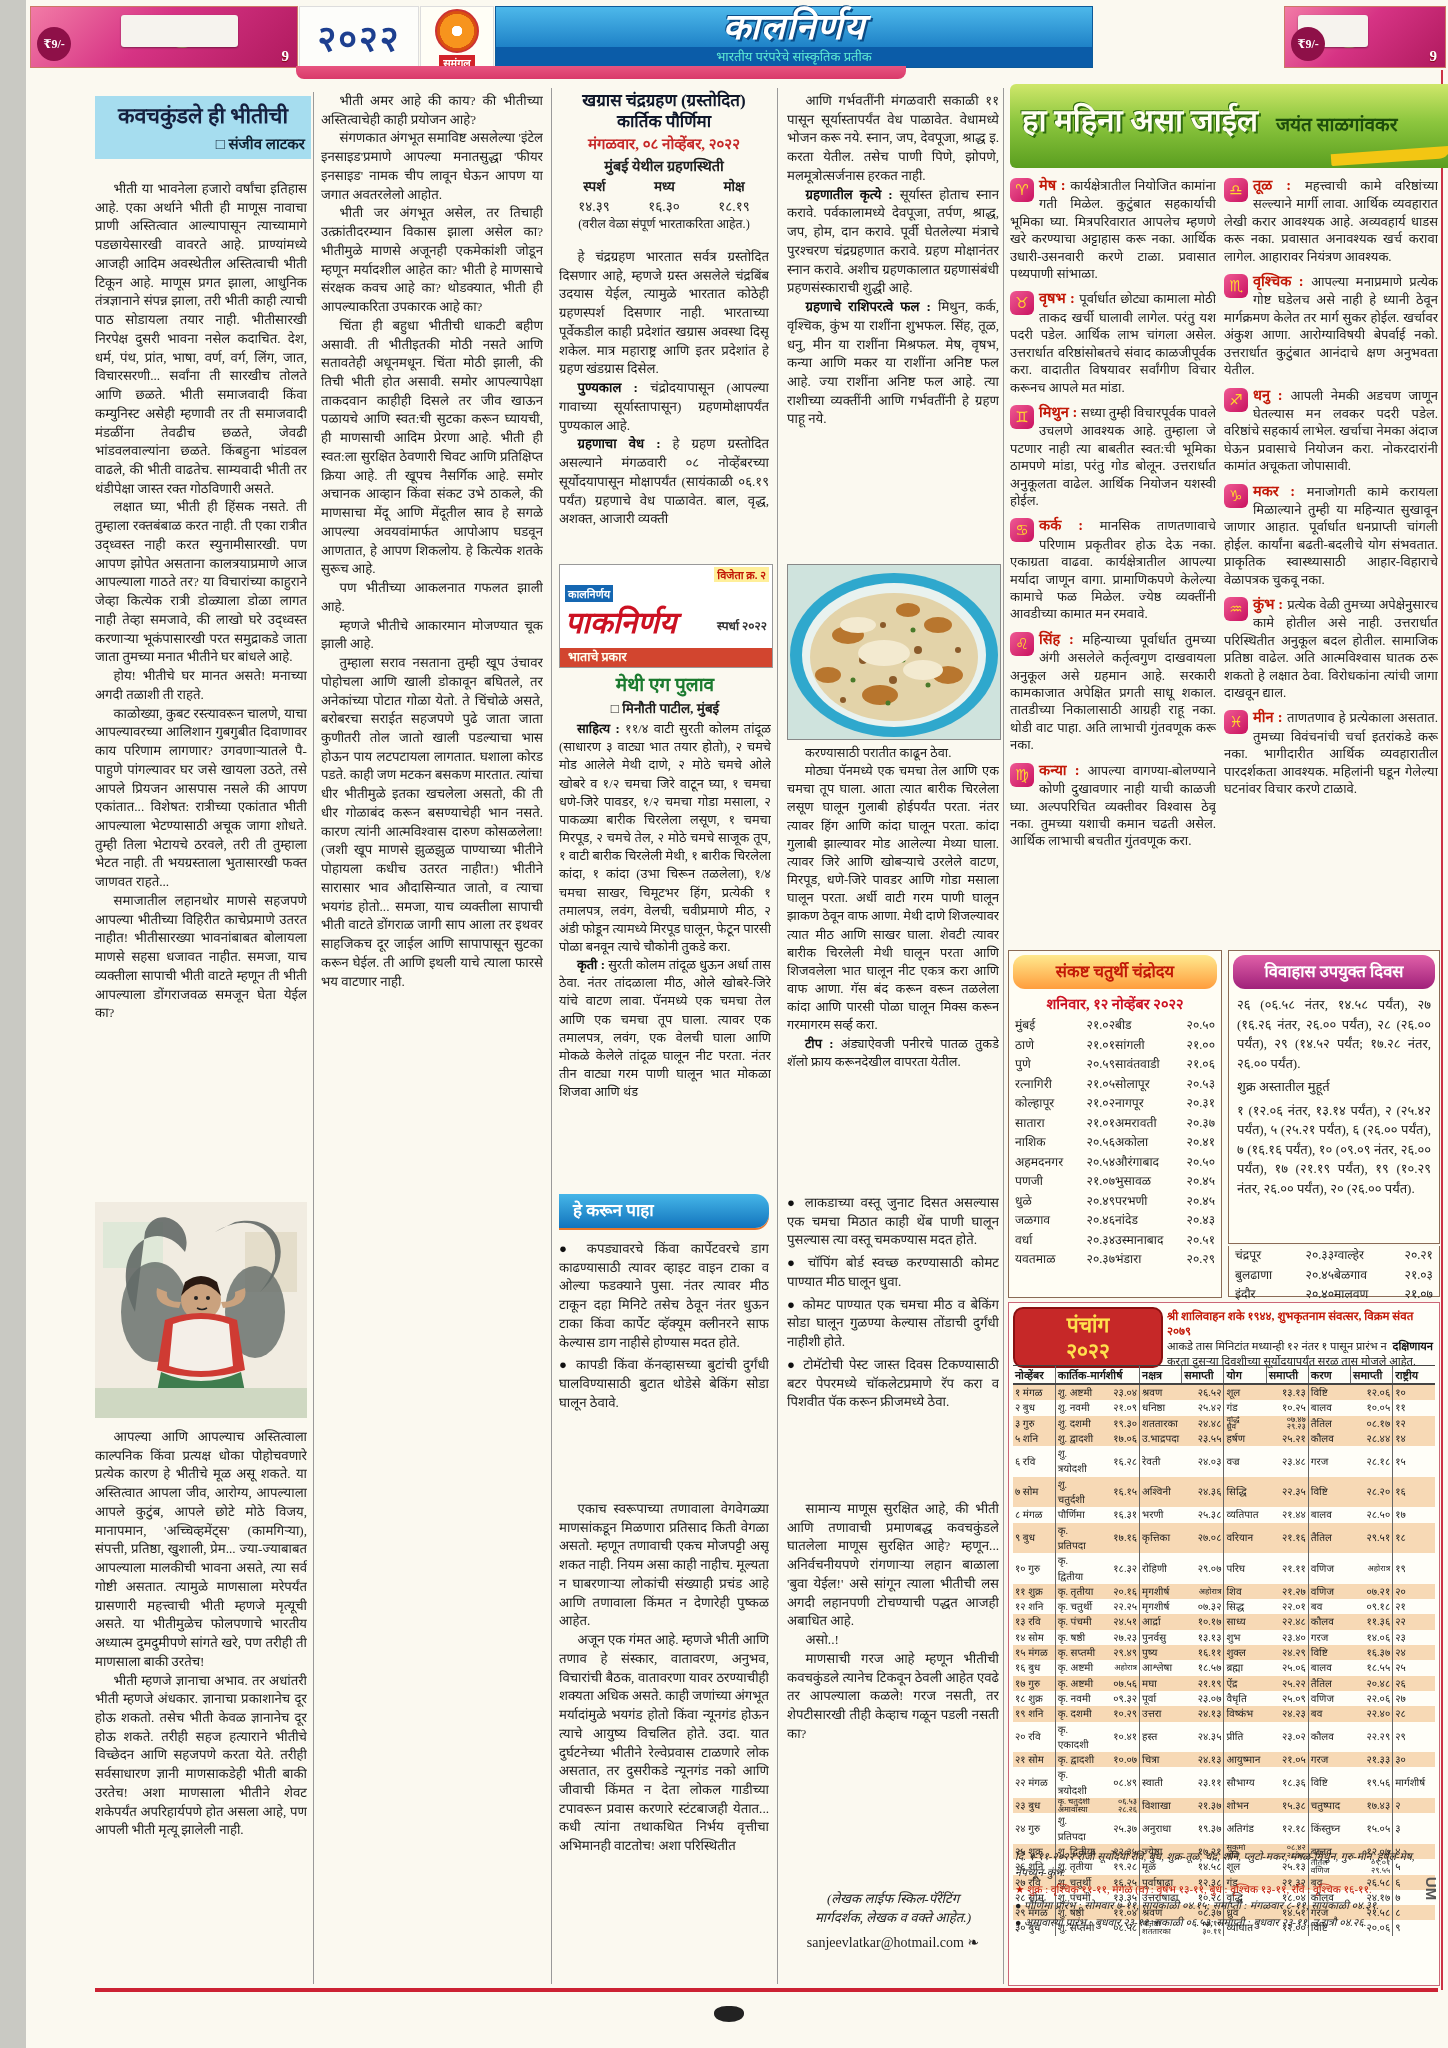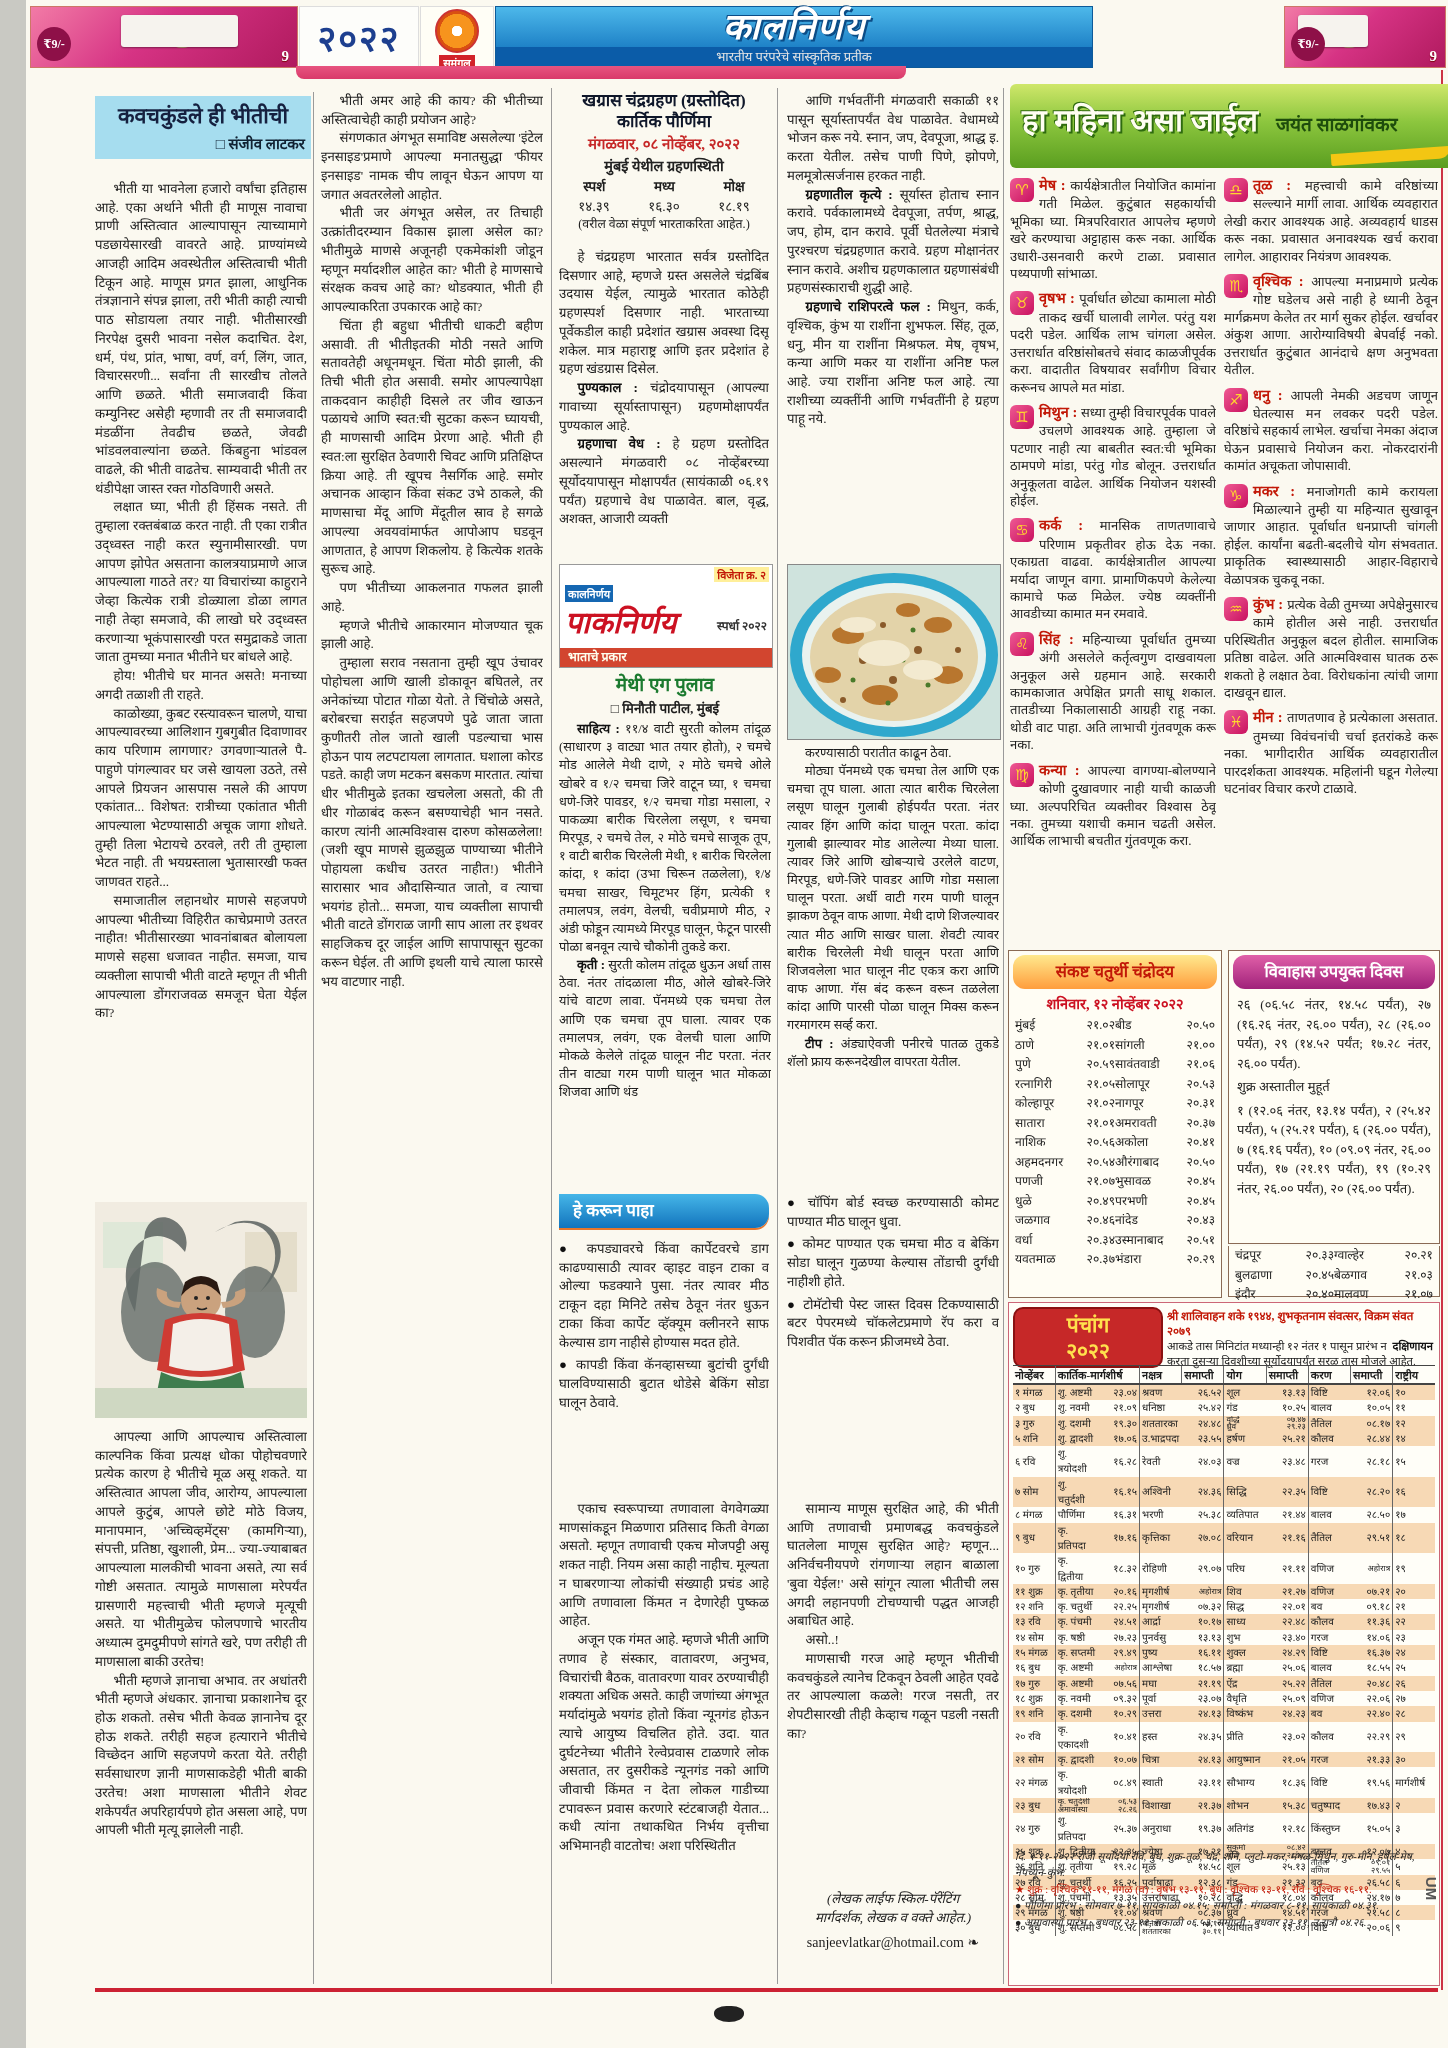--- a/index.html
+++ b/index.html
@@ -18,21 +18,21 @@
   .yearbox{background:#fdfdfa;display:flex;align-items:center;justify-content:center;border:1px solid #ddd;}
   .yearbox span{font-size:36px;font-weight:bold;color:#1d3f8f;letter-spacing:2px;}
   .logobox{background:#fffef6;border:1px solid #ddd;text-align:center;}
   .sun{width:40px;height:40px;margin:2px auto 0;border-radius:50%;
        background:radial-gradient(circle at 50% 50%,#fff 0 18%,#f7941d 19% 60%,#d94f12 61% 100%);
        border:2px solid #c33;}
   .sumangal{display:inline-block;background:#d2232a;color:#fff;font-size:11px;font-weight:bold;padding:0 4px;margin-top:1px;}
   .mast{background:linear-gradient(180deg,#4db8ea 0%,#1577c0 80%);border:1px solid #0d5a99;}
   .mast .big{font-size:36px;font-weight:bold;color:#fff;text-align:center;line-height:40px;
              text-shadow:2px 2px 0 #0b4c86,-1px -1px 0 #0b4c86;letter-spacing:1px;font-style:italic;}
-  .mast .strip{position:absolute;left:0;right:0;bottom:0;height:20px;background:#0b5ca8;color:#e5e5e5;
+  .mast .strip{position:absolute;left:0;right:0;bottom:0;height:20px;background:#0b5ca8;color:#5eead4;
                font-size:13px;text-align:center;line-height:20px;}
   .abcbox{background:#f7f3cd;border:1px solid #d8d2a0;text-align:center;padding-top:8px;}
   .abcbox .l1{font-size:21px;font-weight:bold;color:#1a2a6e;}
   .abcbox .l2{font-size:11px;font-weight:bold;color:#222;margin-top:4px;}
   .pinkstrip{background:linear-gradient(180deg,#e75480,#d93a6a);border-radius:0 0 8px 8px;}
   
   .vrule{width:1px;background:#9a9a9a;}
   .redline-v{width:2px;background:#cc3344;}
   .coltext{font-size:13.2px;line-height:1.42;text-align:justify;overflow:hidden;}
   .coltext p{margin:0;text-indent:1.4em;}
@@ -283,20 +283,21 @@
       <p>मोठ्या पॅनमध्ये एक चमचा तेल आणि एक चमचा तूप घाला. आता त्यात बारीक चिरलेला लसूण घालून गुलाबी होईपर्यंत परता. नंतर त्यावर हिंग आणि कांदा घालून परता. कांदा गुलाबी झाल्यावर मोड आलेल्या मेथ्या घाला. त्यावर जिरे आणि खोबऱ्याचे उरलेले वाटण, मिरपूड, धणे-जिरे पावडर आणि गोडा मसाला घालून परता. अर्धी वाटी गरम पाणी घालून झाकण ठेवून वाफ आणा. मेथी दाणे शिजल्यावर त्यात मीठ आणि साखर घाला. शेवटी त्यावर बारीक चिरलेली मेथी घालून परता आणि शिजवलेला भात घालून नीट एकत्र करा आणि वाफ आणा. गॅस बंद करून वरून तळलेला कांदा आणि पारसी पोळा घालून मिक्स करून गरमागरम सर्व्ह करा.</p>
       <p><b class="sh">टीप : </b>अंड्याऐवजी पनीरचे पातळ तुकडे शॅलो फ्राय करूनदेखील वापरता येतील.</p>
     </div>
 
   <div class="abs tipshead" style="left:533px;top:1194px;width:196px;height:34px;">हे करून पाहा</div>
   <div class="abs coltext tiplist" style="left:533px;top:1240px;width:210px;height:252px;">
       <p><span class="bu">● </span>कपड्यावरचे किंवा कार्पेटवरचे डाग काढण्यासाठी त्यावर व्हाइट वाइन टाका व ओल्या फडक्याने पुसा. नंतर त्यावर मीठ टाकून दहा मिनिटे तसेच ठेवून नंतर धुऊन टाका किंवा कार्पेट व्हॅक्यूम क्लीनरने साफ केल्यास डाग नाहीसे होण्यास मदत होते.</p>
       <p><span class="bu">● </span>कापडी किंवा कॅनव्हासच्या बुटांची दुर्गंधी घालविण्यासाठी बुटात थोडेसे बेकिंग सोडा घालून ठेवावे.</p>
     </div>
   <div class="abs coltext tiplist" style="left:761px;top:1194px;width:212px;height:298px;">
+      <p><span class="bu">● </span>लाकडाच्या वस्तू जुनाट दिसत असल्यास एक चमचा मिठात काही थेंब पाणी घालून पुसल्यास त्या वस्तू चमकण्यास मदत होते.</p>
       <p><span class="bu">● </span>चॉपिंग बोर्ड स्वच्छ करण्यासाठी कोमट पाण्यात मीठ घालून धुवा.</p>
       <p><span class="bu">● </span>कोमट पाण्यात एक चमचा मीठ व बेकिंग सोडा घालून गुळण्या केल्यास तोंडाची दुर्गंधी नाहीशी होते.</p>
       <p><span class="bu">● </span>टोमॅटोची पेस्ट जास्त दिवस टिकण्यासाठी बटर पेपरमध्ये चॉकलेटप्रमाणे रॅप करा व पिशवीत पॅक करून फ्रीजमध्ये ठेवा.</p>
     </div>
 
   <div class="abs coltext" style="left:533px;top:1500px;width:210px;height:484px;">
       <p>एकाच स्वरूपाच्या तणावाला वेगवेगळ्या माणसांकडून मिळणारा प्रतिसाद किती वेगळा असतो. म्हणून तणावाची एकच मोजपट्टी असू शकत नाही. नियम असा काही नाहीच. मूल्यता न घाबरणाऱ्या लोकांची संख्याही प्रचंड आहे आणि तणावाला किंमत न देणारेही पुष्कळ आहेत.</p>
       <p>अजून एक गंमत आहे. म्हणजे भीती आणि तणाव हे संस्कार, वातावरण, अनुभव, विचारांची बैठक, वातावरणा यावर ठरण्याचीही शक्यता अधिक असते. काही जणांच्या अंगभूत मर्यादांमुळे भयगंड होतो किंवा न्यूनगंड होऊन त्याचे आयुष्य विचलित होते. उदा. यात दुर्घटनेच्या भीतीने रेल्वेप्रवास टाळणारे लोक असतात, तर दुसरीकडे न्यूनगंड नको आणि जीवाची किंमत न देता लोकल गाडीच्या टपावरून प्रवास करणारे स्टंटबाजही येतात... कधी त्यांना तथाकथित निर्भय वृत्तीचा अभिमानही वाटतोच! अशा परिस्थितीत</p>
     </div>
   <div class="abs coltext" style="left:761px;top:1500px;width:212px;height:404px;">

